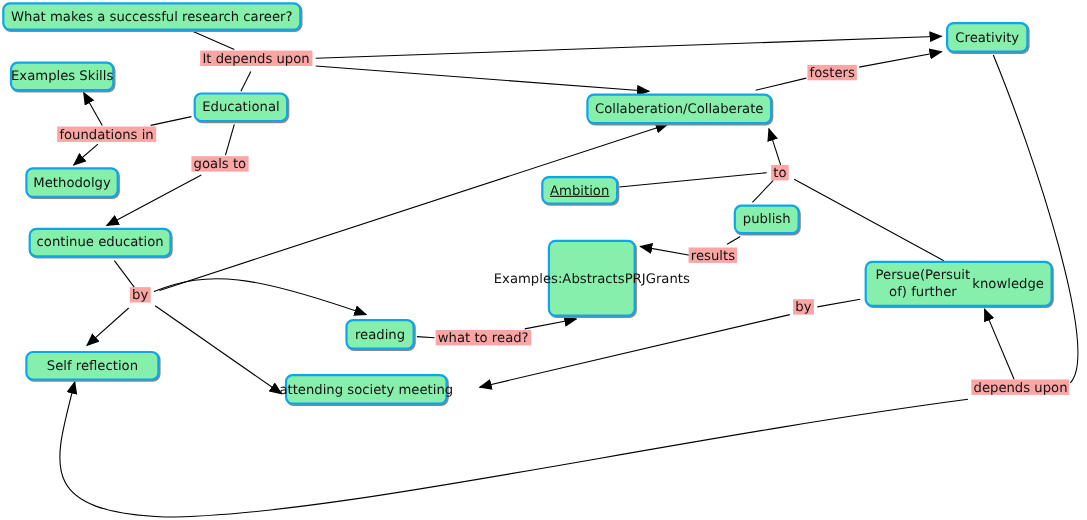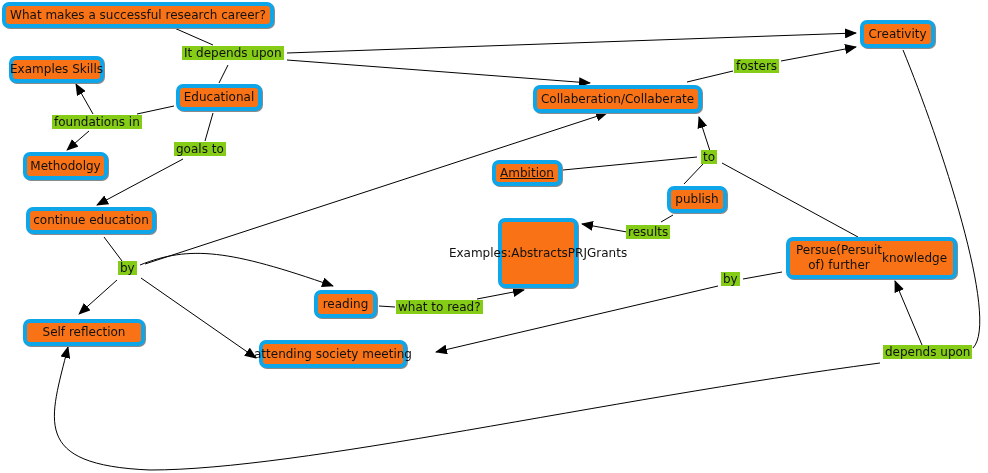--- a/index.html
+++ b/index.html
@@ -1,25 +1,25 @@
 <!DOCTYPE html>
 <html><head>
 <meta charset="utf-8">
 <style>
   html, body { margin: 0; padding: 0; background: #ffffff; }
   body { width: 988px; height: 473px; position: relative; overflow: hidden;
          font-family: "DejaVu Sans", sans-serif; font-size: 12px; color: #111; }
   svg.edges { position: absolute; left: 0; top: 0; width: 988px; height: 473px; }
-  .node { position: absolute; box-sizing: border-box; background: #f97316;
-          border: 4px solid #0ea5e9; border-radius: 7px; text-align: center;
+  .node { position: absolute; box-sizing: border-box; background: #86efac;
+          border: 2px solid #0ea5e9; border-radius: 7px; text-align: center;
           display: flex; align-items: center; justify-content: center;
           box-shadow: 1px 1px 0 #8a8a8a; padding: 0 6px; line-height: 15px;
           white-space: nowrap; }
   .node.multi { white-space: normal; }
-  .link { position: absolute; background: #84cc16; padding: 0 2px; line-height: 14px; white-space: nowrap; }
+  .link { position: absolute; background: #fca5a5; padding: 0 2px; line-height: 14px; white-space: nowrap; }
 </style>
 </head>
 <body>
 
 <svg class="edges" viewBox="0 0 988 473">
   <defs>
     <marker id="arr" markerWidth="12" markerHeight="10" refX="11" refY="5" orient="auto" markerUnits="userSpaceOnUse">
       <path d="M0,0 L12,5 L0,10 z" fill="#000"></path>
     </marker>
   </defs>

